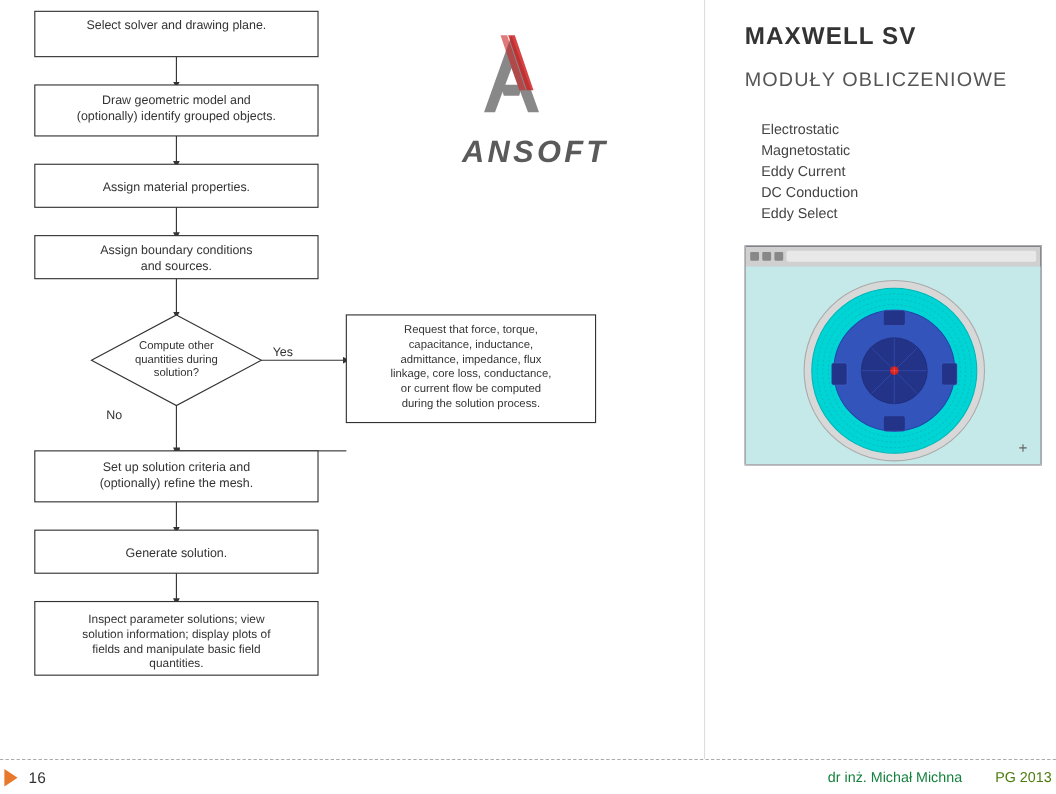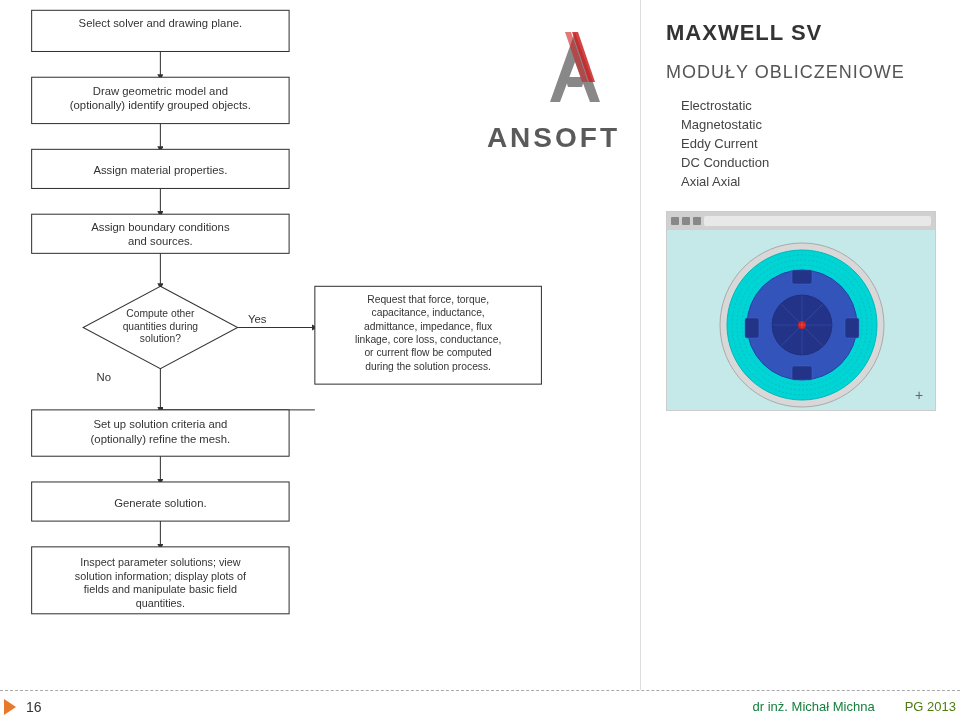--- a/index.html
+++ b/index.html
@@ -38,59 +38,60 @@
 
     
     .ansoft-logo {
       position: absolute;
       top: 10px;
       right: 20px;
       width: 200px;
       height: 160px;
       display: flex;
       flex-direction: column;
-      align-items: flex-end;
+      align-items: flex-start;
       justify-content: center;
+      font-style: italic;
     }
 
     .ansoft-logo-icon {
       width: 90px;
       height: 90px;
       margin-bottom: 5px;
     }
 
     .ansoft-logo-text {
       font-size: 28px;
       font-weight: bold;
       color: #5a5a5a;
       letter-spacing: 3px;
     }
 
     
     .right-panel {
       width: 320px;
-      padding: 20px 25px;
+      padding: 20px 36px;
       border-left: 1px solid #ddd;
     }
 
     .right-title {
       font-size: 22px;
       font-weight: bold;
       color: #333;
       letter-spacing: 1px;
       margin-bottom: 15px;
       text-transform: uppercase;
     }
 
     .right-subtitle {
       font-size: 18px;
       font-weight: normal;
       color: #555;
       letter-spacing: 1px;
-      margin-bottom: 12px;
+      margin-bottom: 24px;
       line-height: 1.3;
     }
 
     .modules-list {
       list-style: none;
       margin-bottom: 20px;
     }
 
     .modules-list li {
       font-size: 13px;
@@ -244,21 +245,21 @@
 
   <div class="right-panel">
     <div class="right-title">MAXWELL SV</div>
     <div class="right-subtitle">MODUŁY OBLICZENIOWE</div>
 
     <ul class="modules-list">
       <li>Electrostatic</li>
       <li>Magnetostatic</li>
       <li>Eddy Current</li>
       <li>DC Conduction</li>
-      <li>Axial Axial</li>
+      <li>Eddy Select</li>
     </ul>
 
     <div class="simulation-image">
 
       <div style="background:#d0d0d0; height:18px; width:100%; display:flex; align-items:center; padding:0 4px; gap:3px;">
         <div style="width:8px;height:8px;background:#888;border-radius:1px;"></div>
         <div style="width:8px;height:8px;background:#888;border-radius:1px;"></div>
         <div style="width:8px;height:8px;background:#888;border-radius:1px;"></div>
         <div style="flex:1; background:#e8e8e8; height:10px; border-radius:2px;"></div>
       </div>

